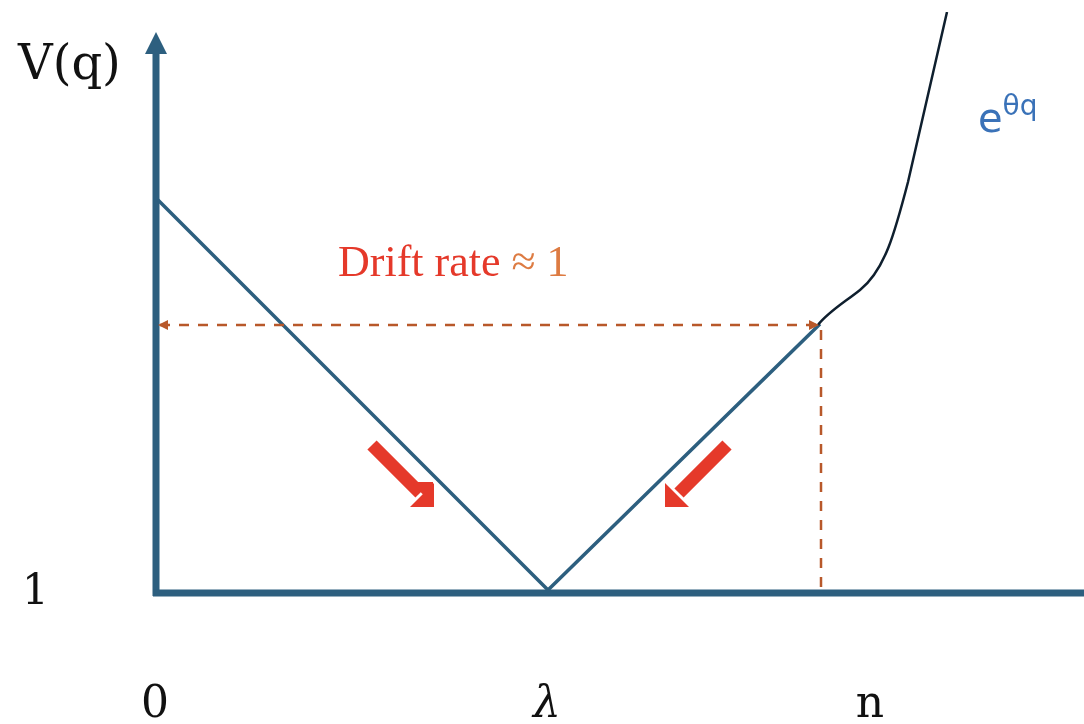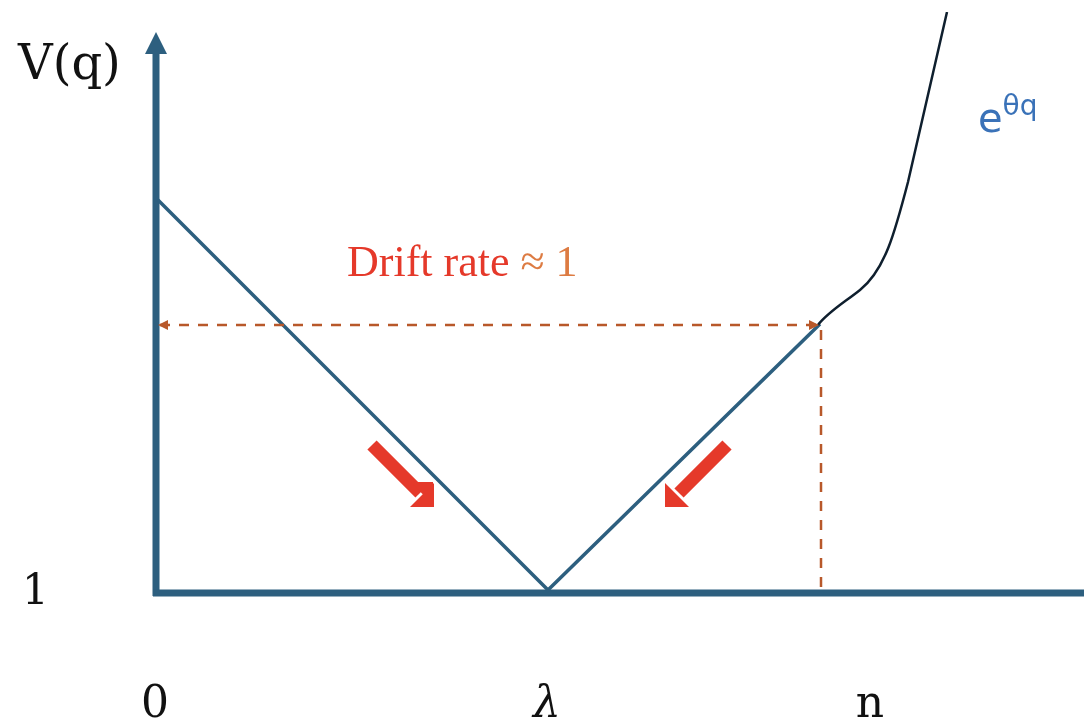--- a/index.html
+++ b/index.html
@@ -8,21 +8,21 @@
   .lbl { position: absolute; font-family: "DejaVu Serif", "Liberation Serif", serif; white-space: nowrap; line-height: 1; }
   .ylabel { left: 18px; top: 26px; font-size: 48px; color: #111111; }
   .one { left: 22px; top: 557px; font-size: 42px; color: #111111; }
   .tick { top: 668px; font-size: 44px; color: #111111; transform: translateX(-50%); }
   .tick0 { left: 155px; }
   .tickl { left: 547px; font-style: italic; }
   .tickn { left: 870px; }
   .exp { left: 978px; top: 86px; font-size: 40px; color: #3a72b8; font-family: "DejaVu Sans", sans-serif; }
   .exp sup { font-size: 28px; position: relative; top: -6px; vertical-align: top; text-align: center; }
   .drift { left: 338px; top: 228px; font-size: 44px; font-family: "Liberation Serif", "DejaVu Serif", serif; }
-  .drift .red { color: #e5392a; margin-left: 9px; }
+  .drift .red { color: #e5392a; }
   .drift .orange { color: #dd7b42; }
   .abs { left: 404px; top: 332px; font-size: 44px; color: #dd7b42; font-family: "DejaVu Sans", sans-serif; }
 </style>
 </head>
 <body>
 
 <div id="stage">
   <svg width="1084" height="724" viewBox="0 0 1084 724" xmlns="http://www.w3.org/2000/svg">
     <defs>
       <marker id="dashArrowEnd" markerWidth="10" markerHeight="10" refX="8" refY="5" orient="auto" markerUnits="userSpaceOnUse">

